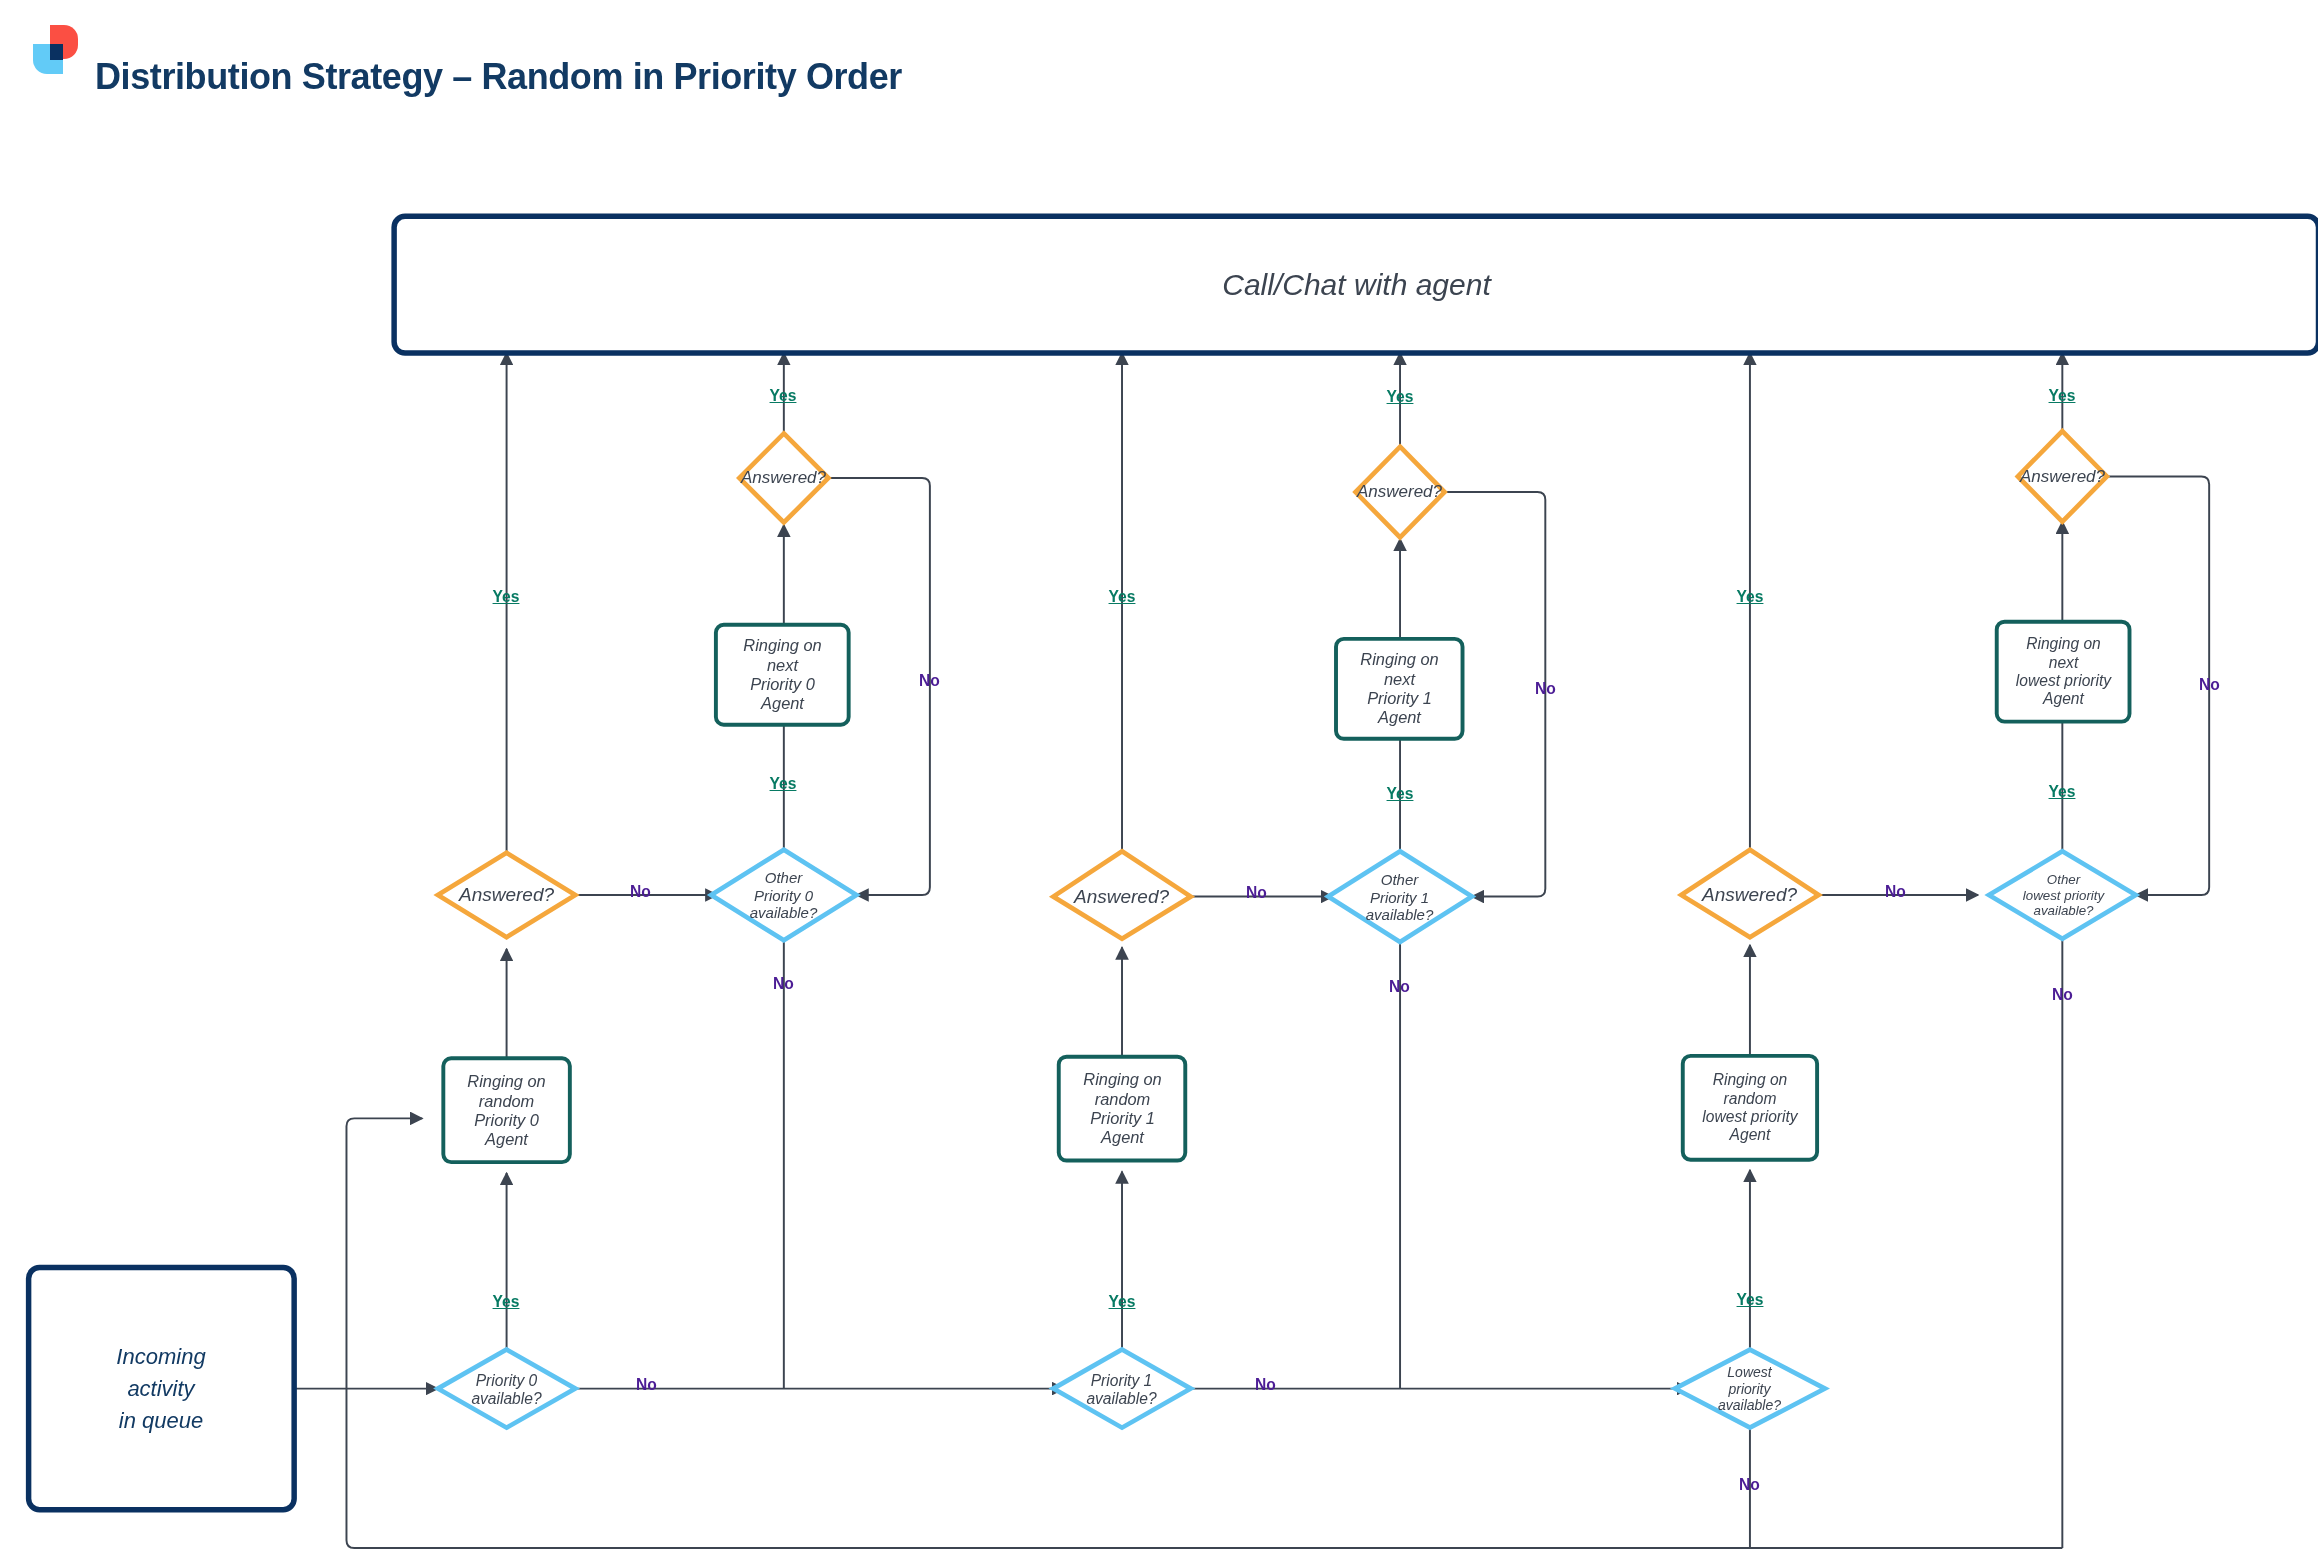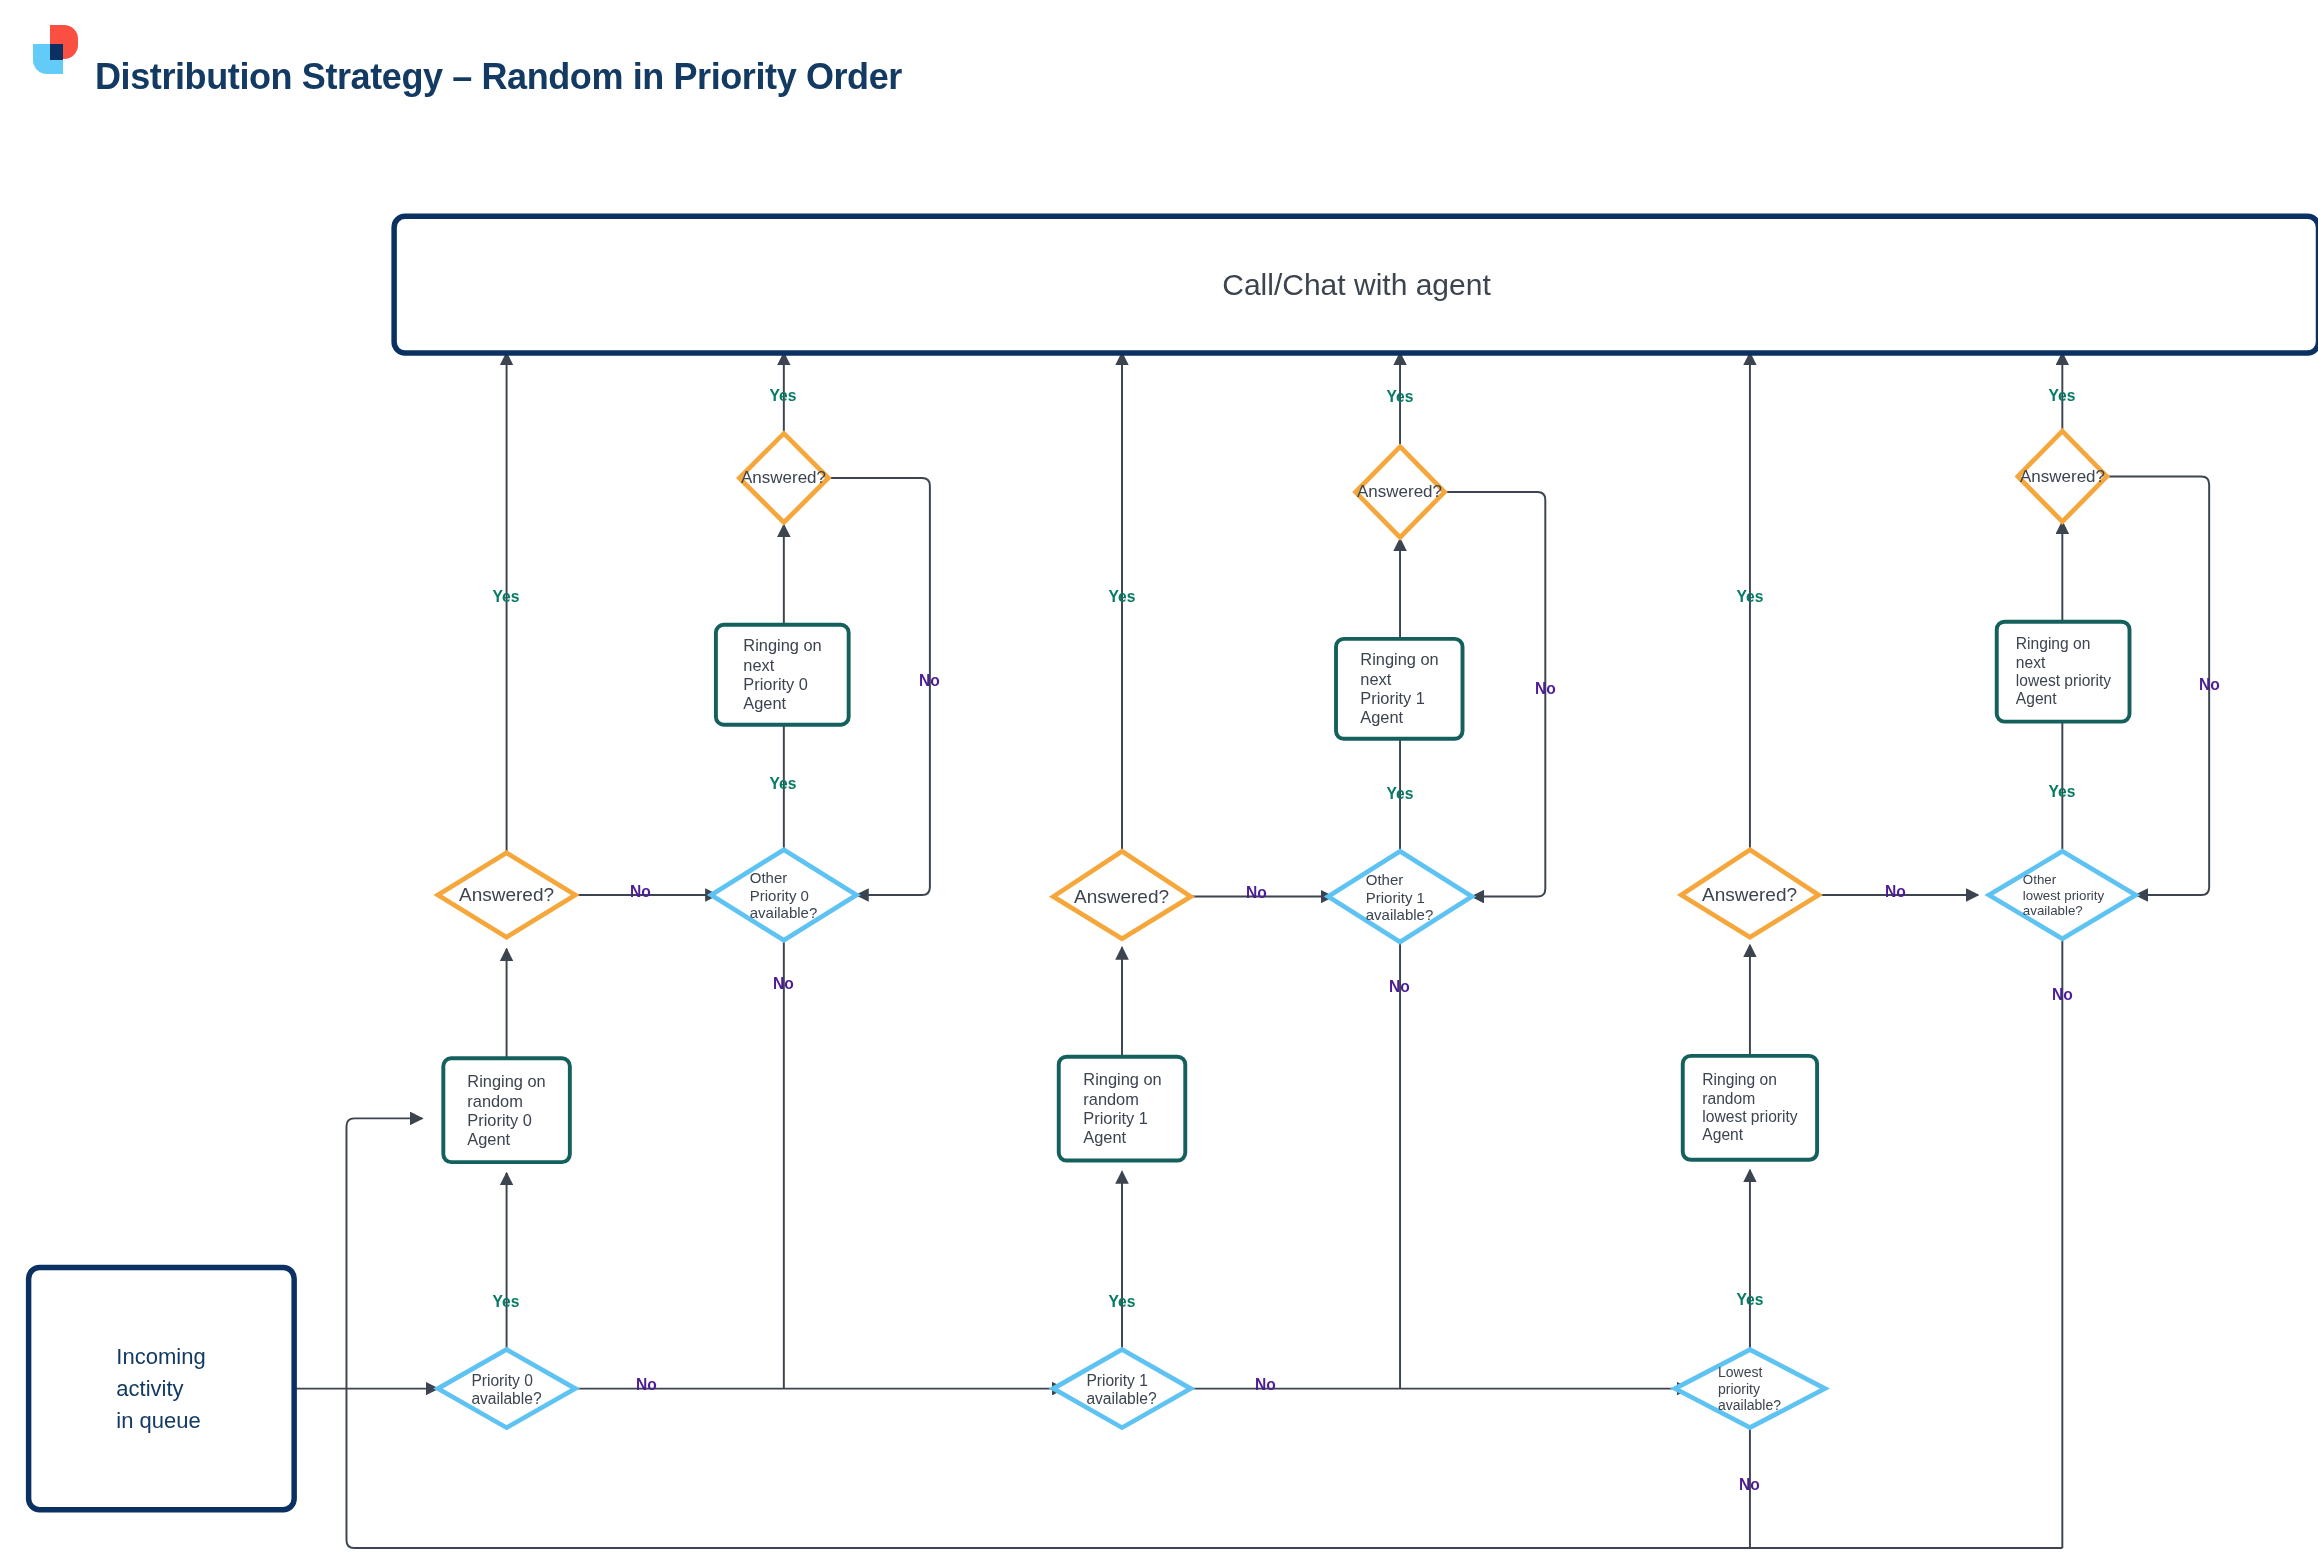--- a/index.html
+++ b/index.html
@@ -56,33 +56,34 @@
     font-weight: bold;
     color: #123a63;
     letter-spacing: -0.4px;
     white-space: nowrap;
   }
   .nodetext {
     position: absolute;
     display: flex;
     align-items: center;
     justify-content: center;
-    text-align: left;
+    text-align: center;
     color: #3c4450;
     pointer-events: none;
     line-height: 1.18;
+    font-style: italic;
   }
   .edgelabel {
     position: absolute;
     font-size: 15.6px;
     font-weight: bold;
     text-align: center;
     white-space: nowrap;
   }
-  .lbl-yes { color: #077a63; }
+  .lbl-yes { color: #077a63; text-decoration: underline; }
   .lbl-no  { color: #4c1d95; }
 </style>
 </head>
 <body>
 
 <div class="logo">
   <div class="sq-red"></div>
   <div class="sq-blue"></div>
   <div class="sq-navy"></div>
 </div>

